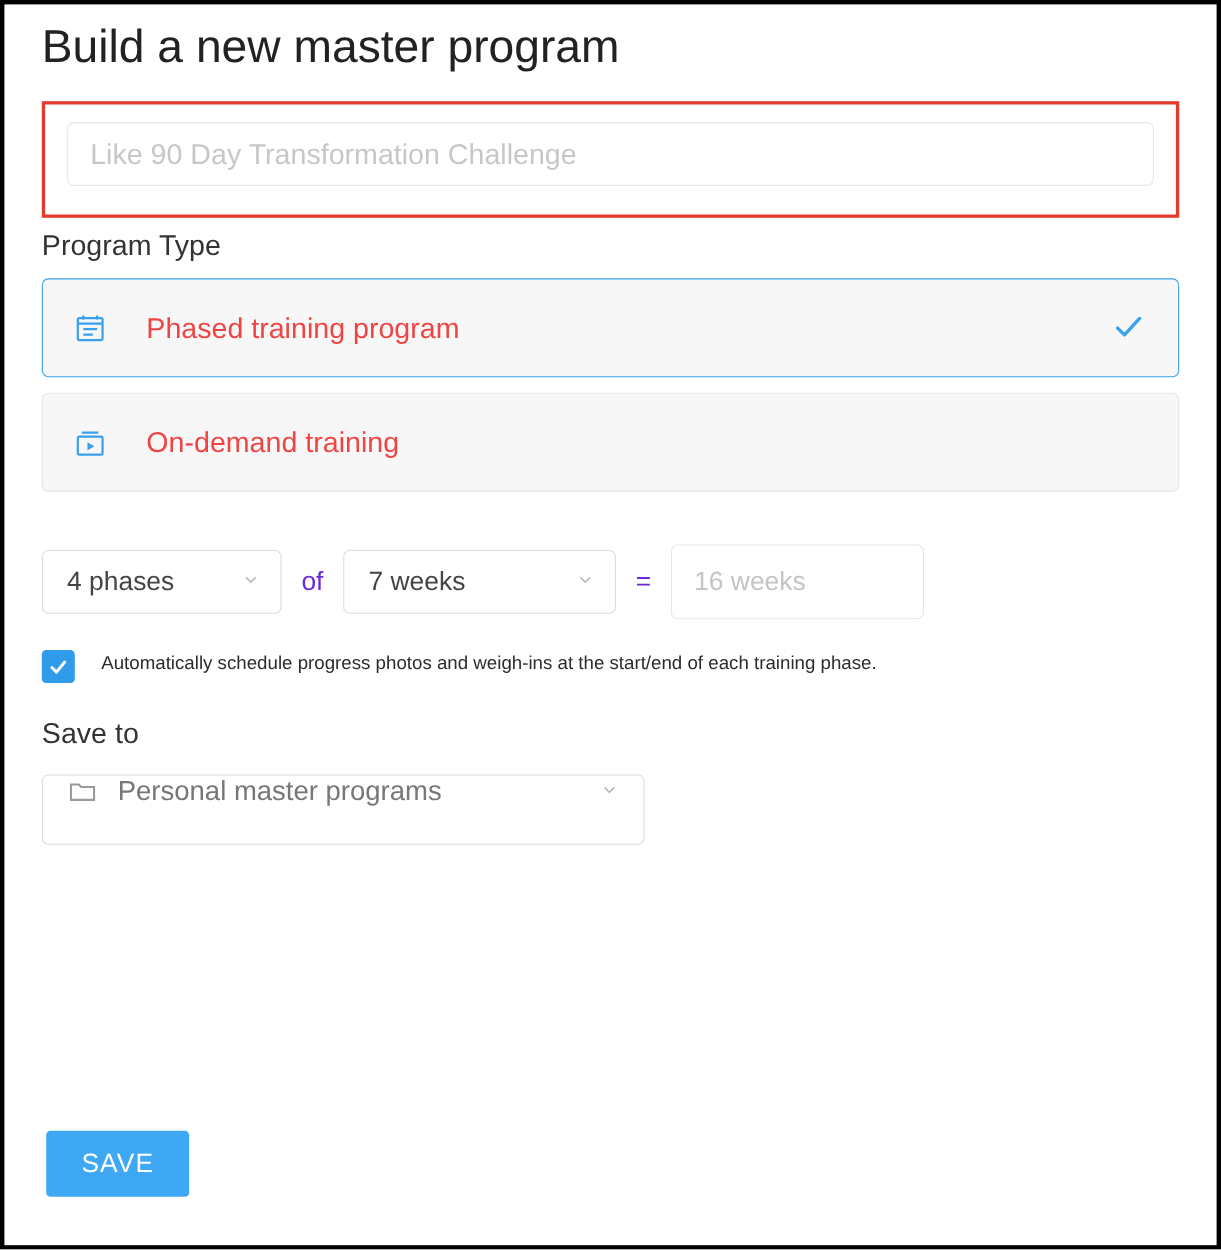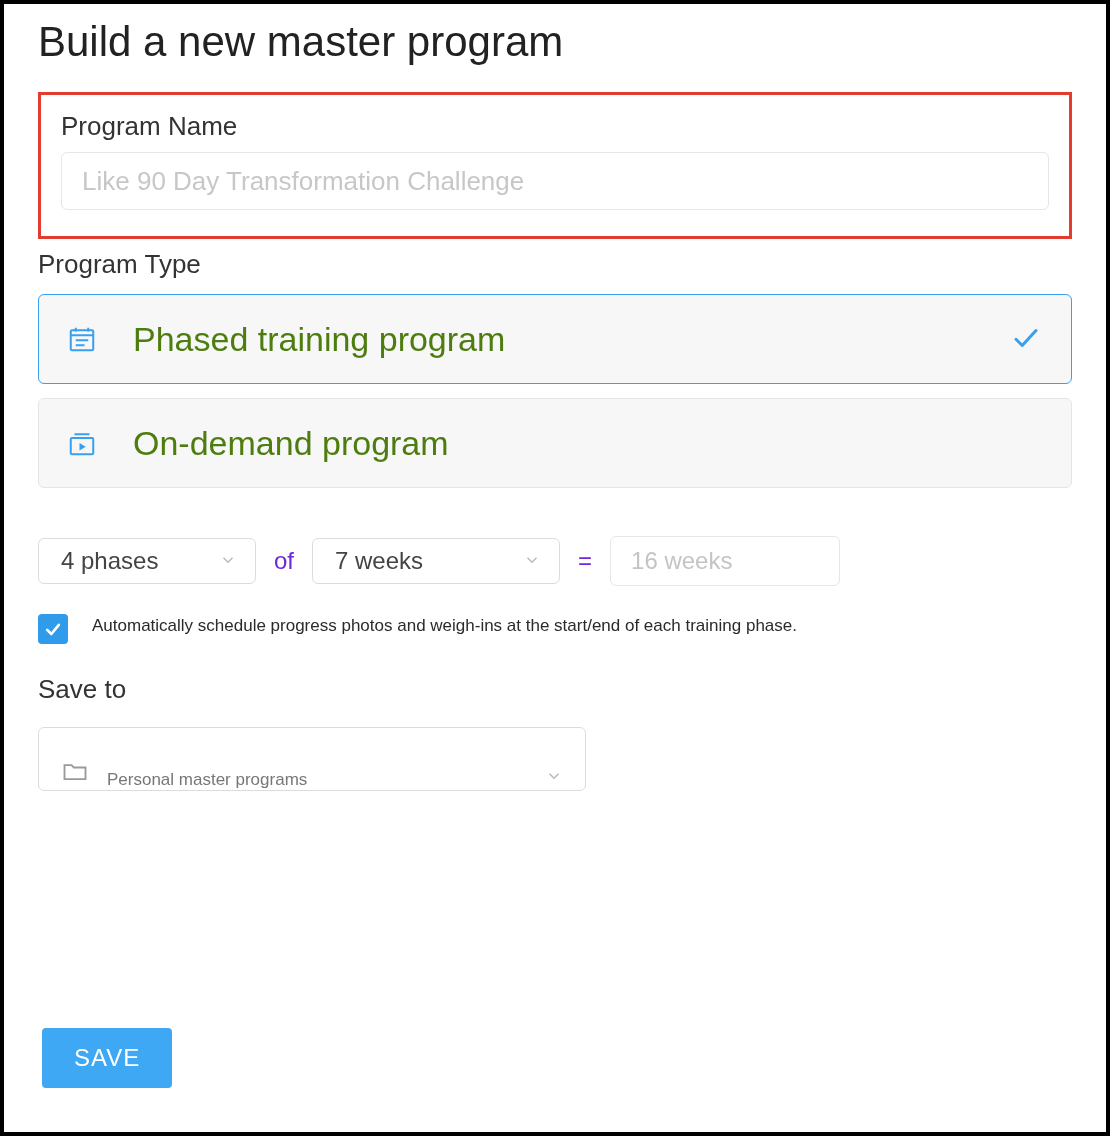--- a/index.html
+++ b/index.html
@@ -63,55 +63,55 @@
     border: 1px solid #39a0ed;
     background: #f7f7f7;
   }
   .option-icon {
     width: 30px; height: 30px; flex: none;
     margin-right: 36px;
     display:flex; align-items:center; justify-content:center;
   }
   .option-label {
     flex: 1;
-    font-size: 34px;
-    color: #4d7c0f;
+    font-size: 26px;
+    color: #ef4444;
   }
   .option-check {
     width: 32px; height: 32px; flex: none;
     color:#39a0ed;
   }
   .duration-row {
     display: flex;
     align-items: center;
     gap: 18px;
     margin-top: 14px;
   }
   .select {
     display: inline-flex;
     align-items: center;
     justify-content: space-between;
     border: 1px solid #dcdcdc;
     border-radius: 6px;
-    height: 46px;
+    height: 58px;
     padding: 0 18px 0 22px;
     font-size: 24px;
     color: #444;
     background: #fff;
     cursor: pointer;
   }
   .select.phases { width: 218px; }
   .select.weeks { width: 248px; }
   .select .chev { color:#b9b9b9; }
   .of-text, .eq-text {
     font-size: 24px;
     color: #6d28d9;
   }
   .total-input {
-    height: 50px;
+    height: 68px;
     width: 230px;
     border: 1px solid #e6e6e6;
     border-radius: 6px;
     background: #fff;
     font-size: 24px;
     padding: 0 20px;
     color:#444;
   }
   .total-input::placeholder { color:#c4c4c4; }
   .checkbox-row {
@@ -128,26 +128,26 @@
     cursor:pointer;
   }
   .checkbox-label {
     font-size: 17px;
     line-height: 1.4;
     color: #2b2b2b;
     max-width: 820px;
   }
   .saveto-select {
     display: inline-flex;
-    align-items: flex-end;
+    align-items: flex-start;
     border: 1px solid #dcdcdc;
     border-radius: 6px;
     height: 64px;
     padding: 0 22px;
-    font-size: 17px;
+    font-size: 25px;
     color: #777;
     background:#fff;
     width: 548px;
     margin-top: 12px;
     cursor:pointer;
   }
   .saveto-select .folder { margin-right: 18px; }
   .saveto-select .label { flex: 1; }
   .saveto-select .chev { color:#b9b9b9; }
   .save-btn {
@@ -167,21 +167,20 @@
   .mt-med { margin-top: 30px; }
 </style>
 </head>
 <body>
 
 <div class="window">
 
   <h1 class="title">Build a new master program</h1>
 
   <div class="highlight-box">
-    <div class="field-label">Program Name</div>
     <input class="text-input" type="text" placeholder="Like 90 Day Transformation Challenge" style="">
   </div>
 
   <div class="section">
     <div class="field-label">Program Type</div>
     <div class="program-type-group">
 
       <div class="option-card selected">
         <span class="option-icon">
           <svg viewBox="0 0 24 24" width="30" height="30" fill="none" stroke="#39a0ed" stroke-width="1.6">
@@ -202,21 +201,21 @@
       </div>
 
       <div class="option-card">
         <span class="option-icon">
           <svg viewBox="0 0 24 24" width="30" height="30" fill="none" stroke="#39a0ed" stroke-width="1.6">
             <rect x="3" y="8" width="18" height="13" rx="1"></rect>
             <line x1="6" y1="5" x2="18" y2="5"></line>
             <polygon points="10,12 10,18 15,15" fill="#39a0ed" stroke="none"></polygon>
           </svg>
         </span>
-        <span class="option-label">On-demand program</span>
+        <span class="option-label">On-demand training</span>
       </div>
 
     </div>
   </div>
 
   <div class="section mt-large">
     <div class="duration-row">
       <div class="select phases">
         <span>4 phases</span>
         <span class="chev">

